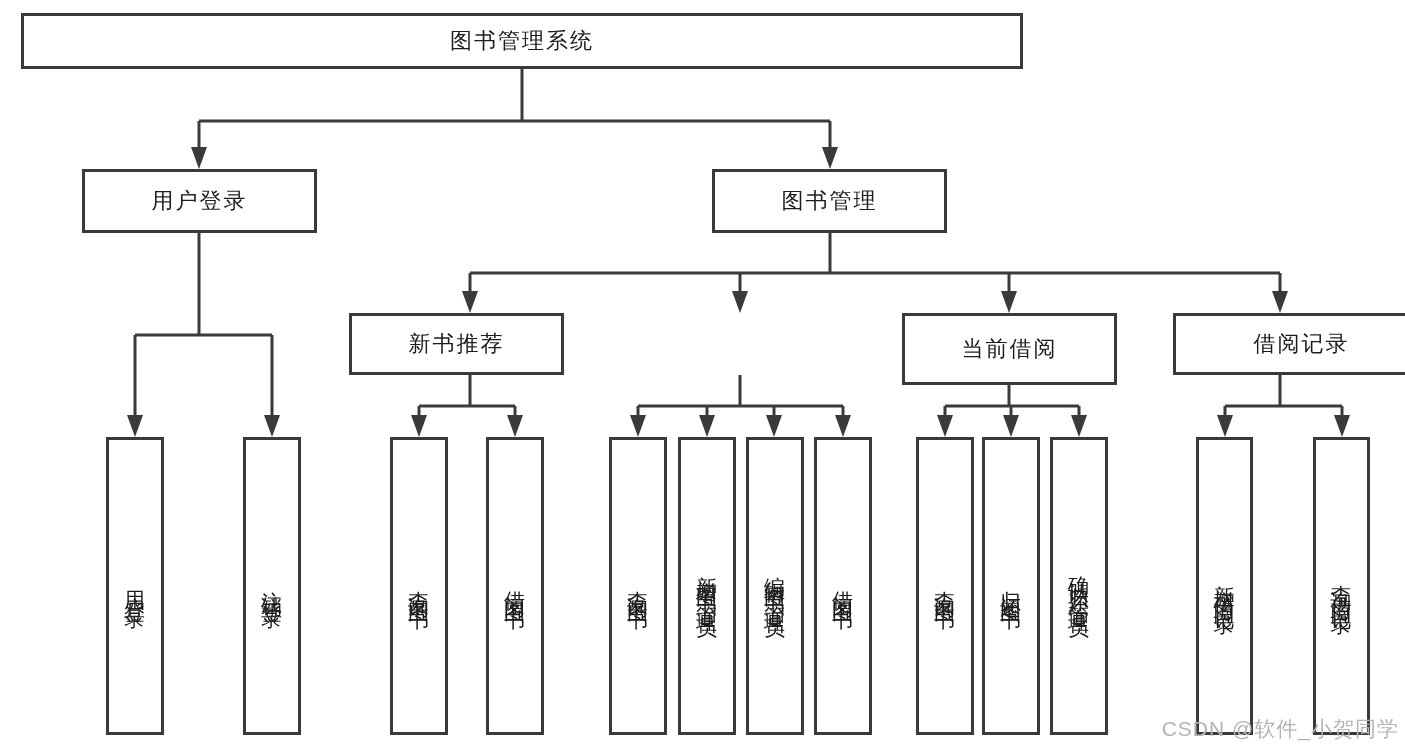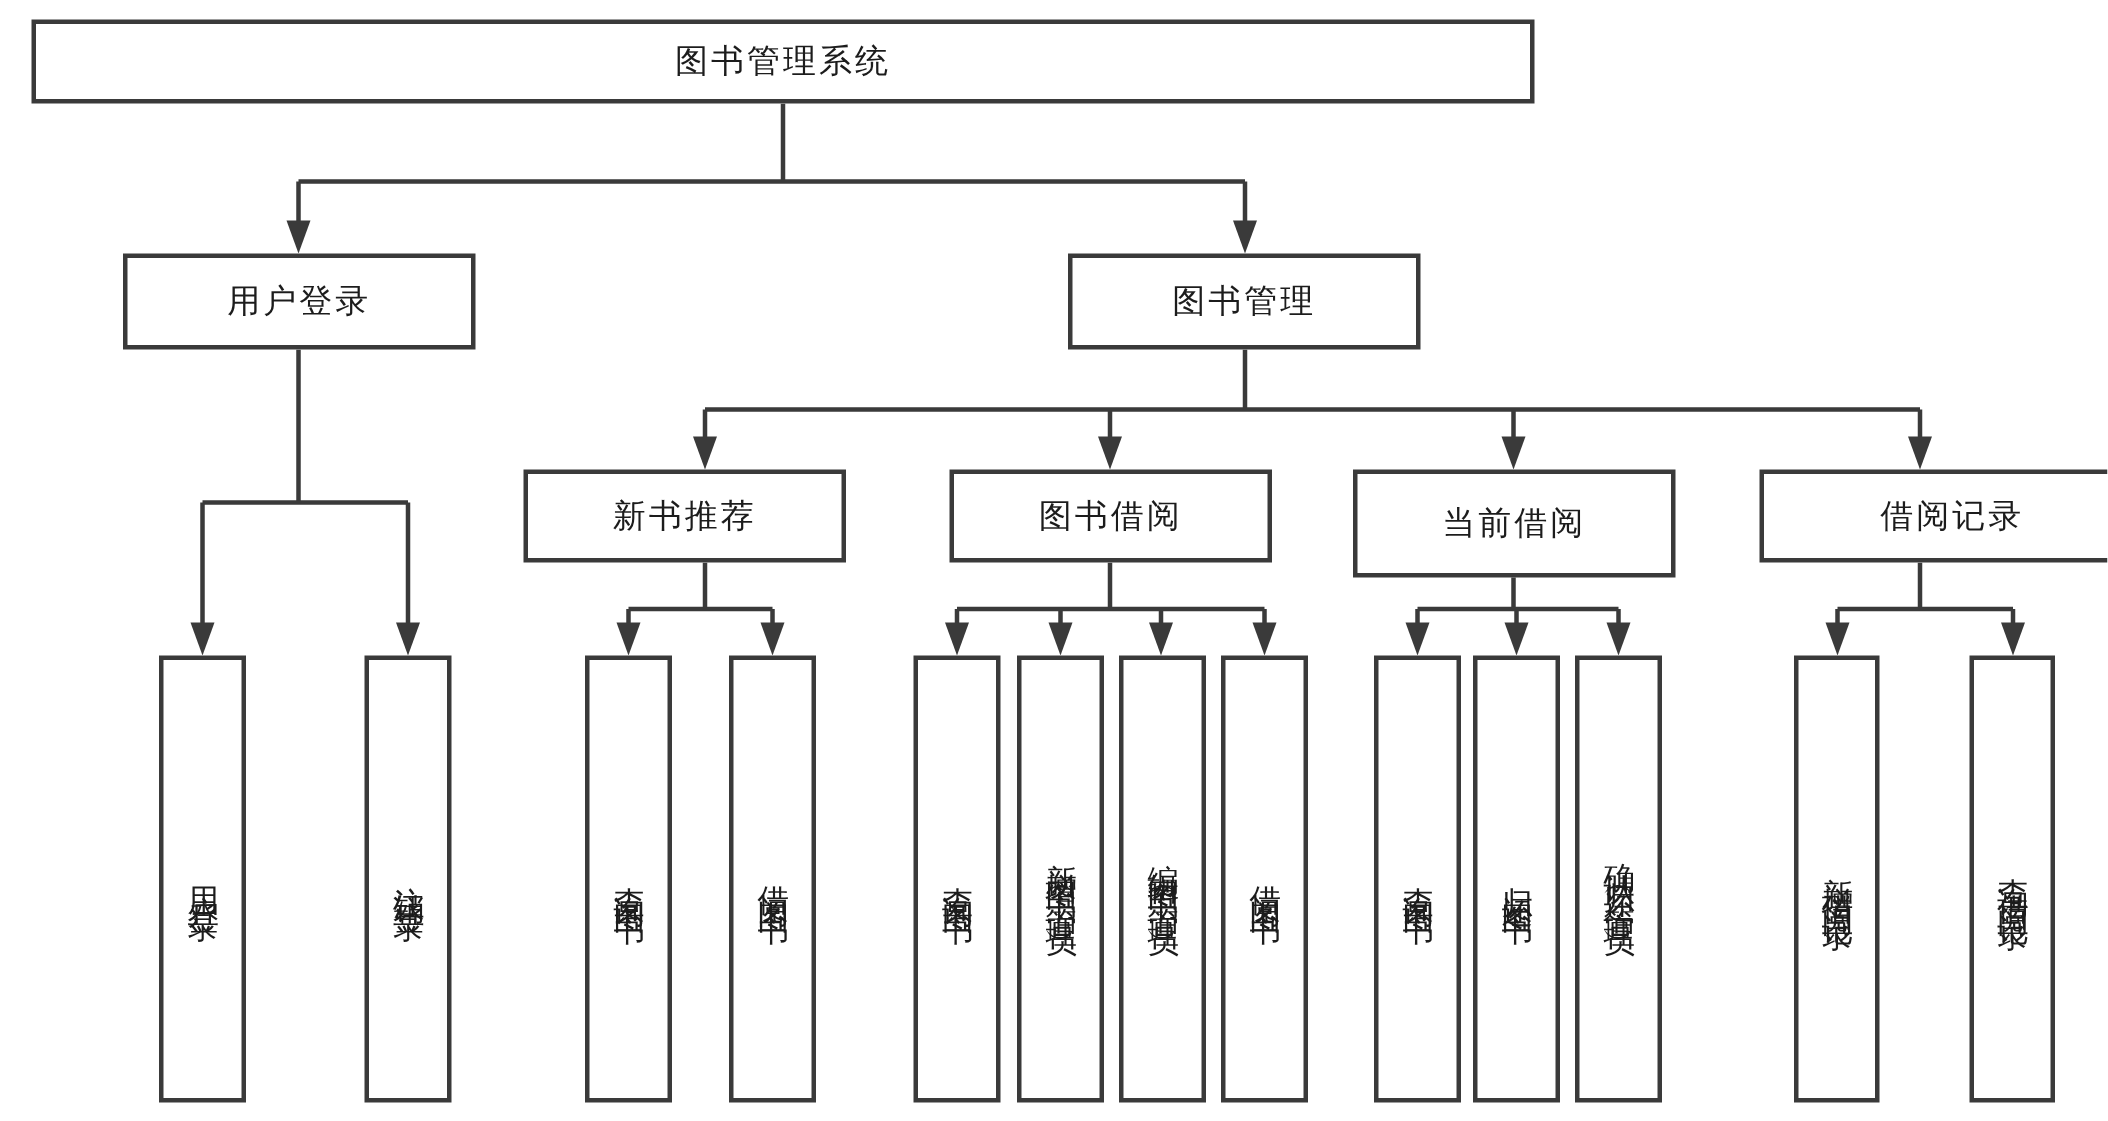--- a/index.html
+++ b/index.html
@@ -85,21 +85,20 @@
       <polygon points="1334,415 1350,415 1342,437"></polygon>
     </g>
   </svg>
 
   <div class="node" style="left:21px;top:13px;width:1002px;height:56px;">图书管理系统</div>
 
   <div class="node" style="left:82px;top:169px;width:235px;height:64px;">用户登录</div>
   <div class="node" style="left:712px;top:169px;width:235px;height:64px;">图书管理</div>
 
   <div class="node" style="left:349px;top:313px;width:215px;height:62px;">新书推荐</div>
-  <div class="node" style="left:633px;top:313px;width:215px;height:62px;">图书借阅</div>
   <div class="node" style="left:902px;top:313px;width:215px;height:72px;">当前借阅</div>
   <div class="node" style="left:1173px;top:313px;width:257px;height:62px;">借阅记录</div>
 
   <div class="node leaf" style="left:106px;top:437px;width:58px;height:298px;">用户登录</div>
   <div class="node leaf" style="left:243px;top:437px;width:58px;height:298px;">注销登录</div>
 
   <div class="node leaf" style="left:390px;top:437px;width:58px;height:298px;">查询图书</div>
   <div class="node leaf" style="left:486px;top:437px;width:58px;height:298px;">借阅图书</div>
 
   <div class="node leaf" style="left:609px;top:437px;width:58px;height:298px;">查询图书</div>
@@ -107,14 +106,15 @@
   <div class="node leaf" style="left:746px;top:437px;width:58px;height:298px;">编辑图书（管理员）</div>
   <div class="node leaf" style="left:814px;top:437px;width:58px;height:298px;">借阅图书</div>
 
   <div class="node leaf" style="left:916px;top:437px;width:58px;height:298px;">查询图书</div>
   <div class="node leaf" style="left:982px;top:437px;width:58px;height:298px;">归还图书</div>
   <div class="node leaf" style="left:1050px;top:437px;width:58px;height:298px;">确认归还（管理员）</div>
 
   <div class="node leaf" style="left:1196px;top:437px;width:57px;height:298px;">新增借阅记录</div>
   <div class="node leaf" style="left:1313px;top:437px;width:57px;height:298px;">查询借阅记录</div>
 
+  <div class="watermark">CSDN @软件_小贺同学</div>
 
 </div>
 
 </body></html>

